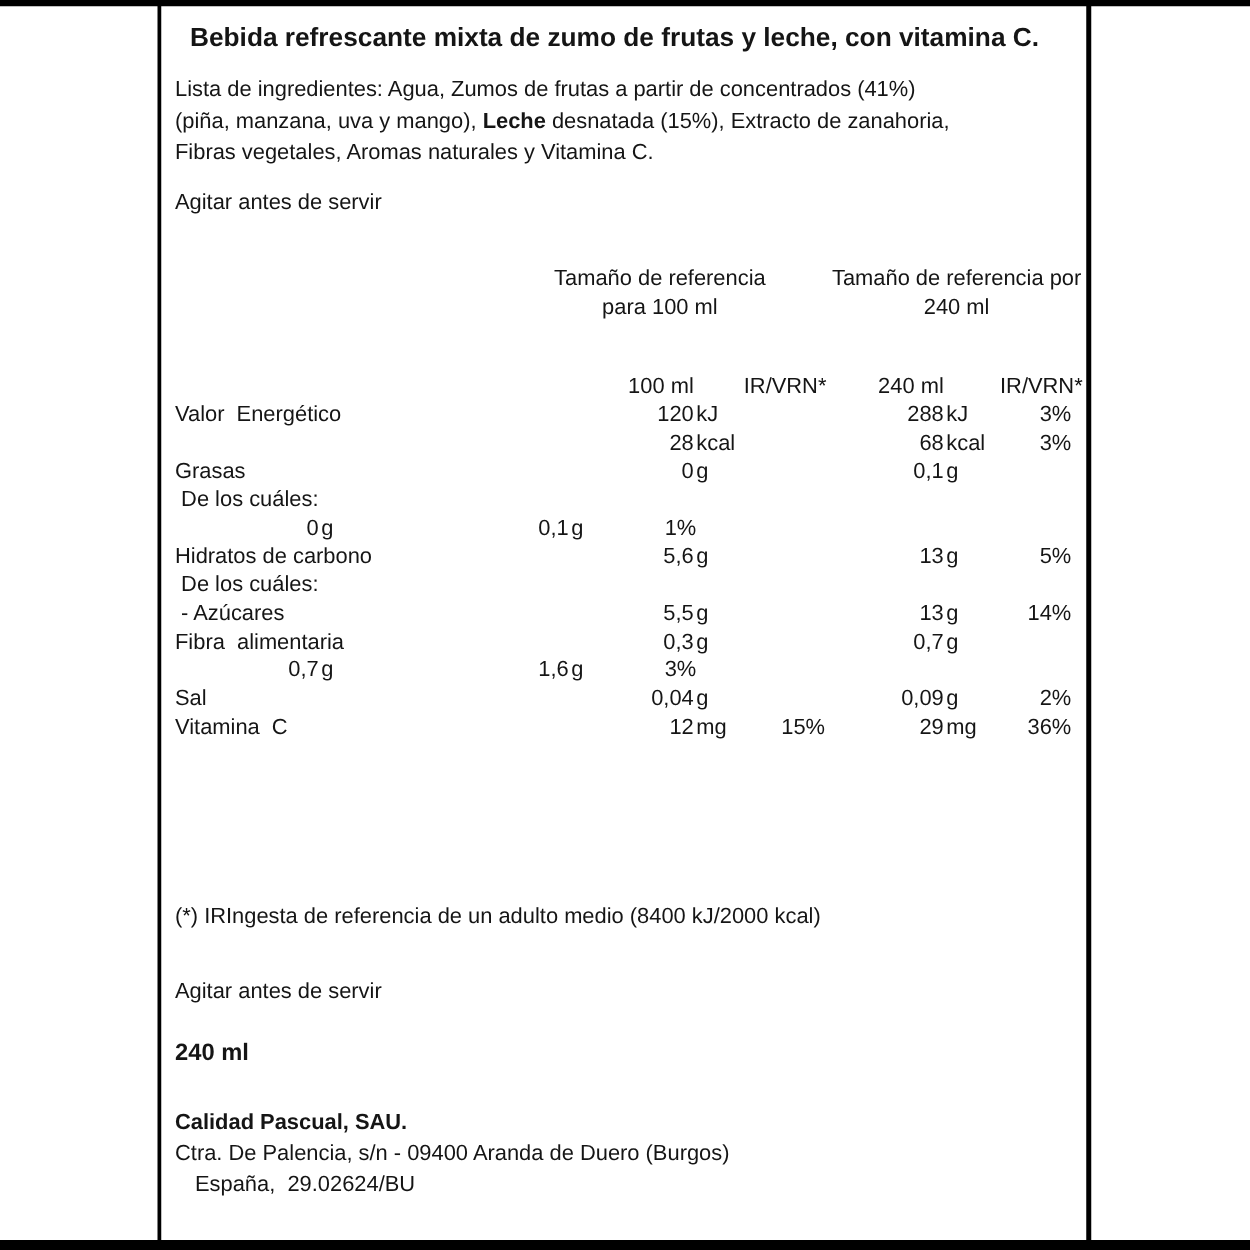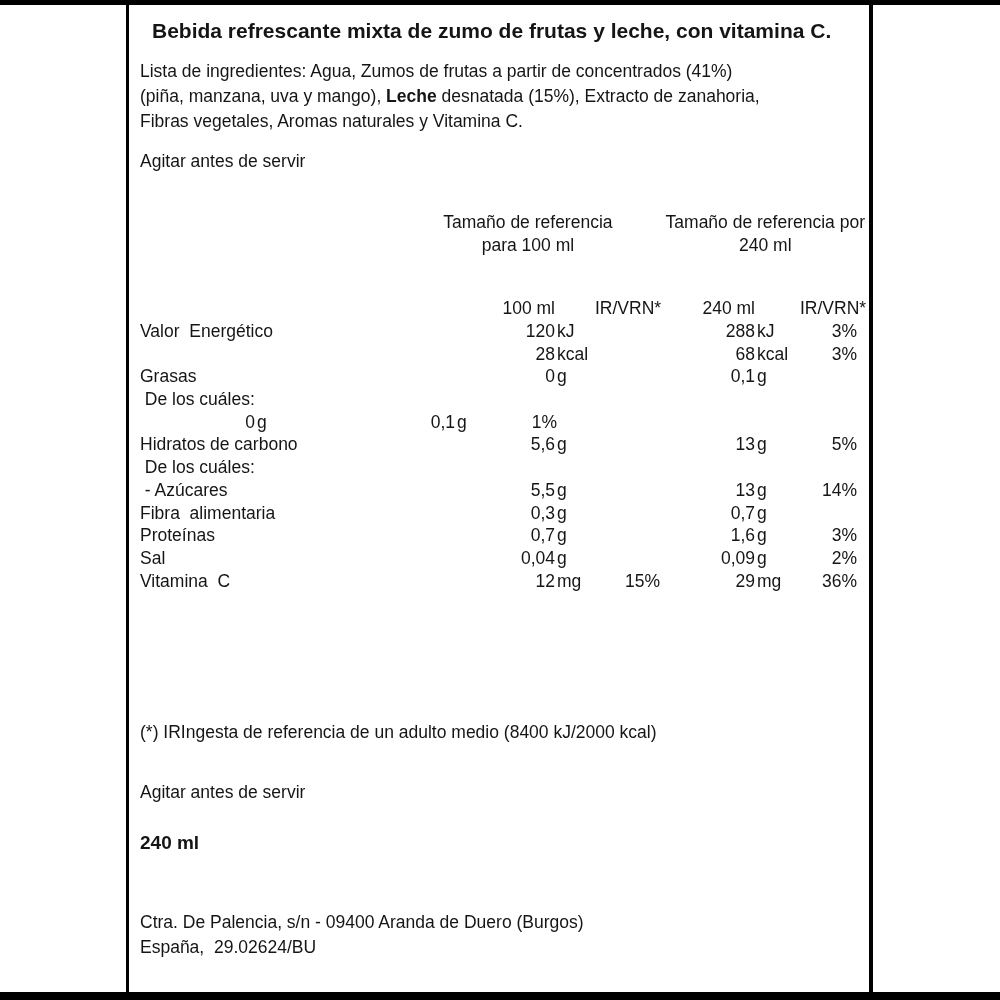--- a/index.html
+++ b/index.html
@@ -47,21 +47,21 @@
   .c-p100  { width: 65px;  text-align: right; white-space: nowrap; }
   .c-n240  { width: 95px;  text-align: right; white-space: nowrap; }
   .c-u240  { width: 45px;  text-align: left;  padding-left: 2px; white-space: nowrap; }
   .c-p240  { width: 57px;  text-align: right; white-space: nowrap; }
 
   .footnote { position: absolute; top: 722px; left: 0; font-size: 17.5px; line-height: 21px; white-space: nowrap; }
   .agitar-2 { position: absolute; top: 782px; left: 0; font-size: 17.5px; line-height: 21px; }
   .volume   { position: absolute; top: 831px; left: 0; font-size: 19px; font-weight: bold; line-height: 23px; }
   .company  { position: absolute; top: 886px; left: 0; font-size: 17.5px; font-weight: bold; line-height: 22px; }
   .address  { position: absolute; top: 911px; left: 0; font-size: 17.5px; line-height: 22px; white-space: nowrap; }
-  .country  { position: absolute; top: 936px; left: 0; font-size: 17.5px; line-height: 22px; white-space: pre; }
+  .country  { position: absolute; top: 936px; left: 16px; font-size: 17.5px; line-height: 22px; white-space: pre; }
 </style>
 </head>
 <body>
 
 <div class="page">
   <div class="bar-top"></div>
   <div class="rule-left"></div>
   <div class="rule-right"></div>
   <div class="bar-bottom"></div>
 
@@ -174,21 +174,20 @@
       <div class="nrow">
         <span class="c-label">Fibra  alimentaria</span>
         <span class="c-n100">0,3</span>
         <span class="c-u100">g</span>
         <span class="c-p100"></span>
         <span class="c-n240">0,7</span>
         <span class="c-u240">g</span>
         <span class="c-p240"></span>
       </div>
       <div class="nrow">
-        <span class="c-label">Proteínas</span>
         <span class="c-n100">0,7</span>
         <span class="c-u100">g</span>
         <span class="c-p100"></span>
         <span class="c-n240">1,6</span>
         <span class="c-u240">g</span>
         <span class="c-p240">3%</span>
       </div>
       <div class="nrow">
         <span class="c-label">Sal</span>
         <span class="c-n100">0,04</span>
@@ -205,17 +204,18 @@
         <span class="c-p100">15%</span>
         <span class="c-n240">29</span>
         <span class="c-u240">mg</span>
         <span class="c-p240">36%</span>
       </div>
     </div>
 
     <div class="footnote">(*) IRIngesta de referencia de un adulto medio (8400 kJ/2000 kcal)</div>
     <div class="agitar-2">Agitar antes de servir</div>
     <div class="volume">240 ml</div>
+    <div class="company">Calidad Pascual, SAU.</div>
     <div class="address">Ctra. De Palencia, s/n - 09400 Aranda de Duero (Burgos)</div>
     <div class="country">España,  29.02624/BU</div>
 
   </div>
 </div>
 
 </body></html>

